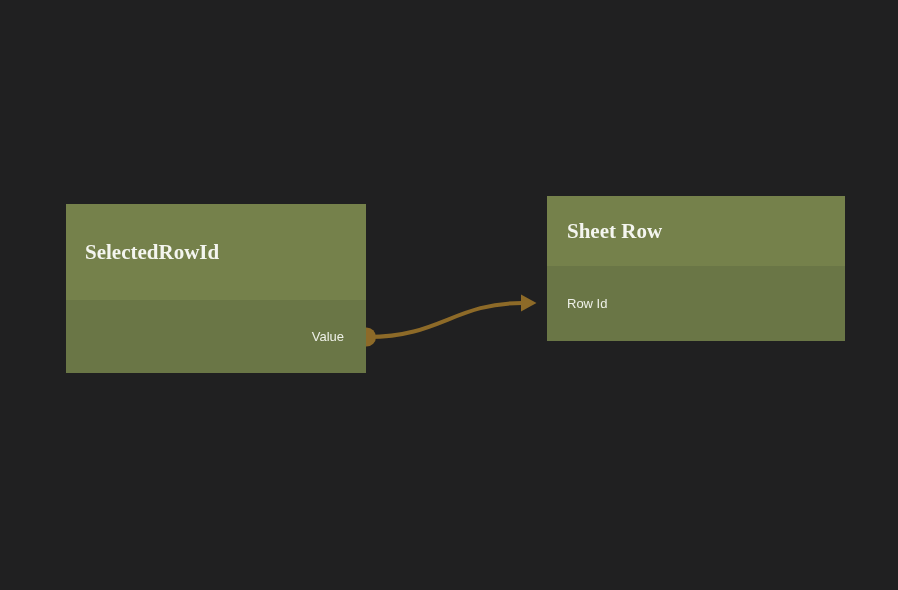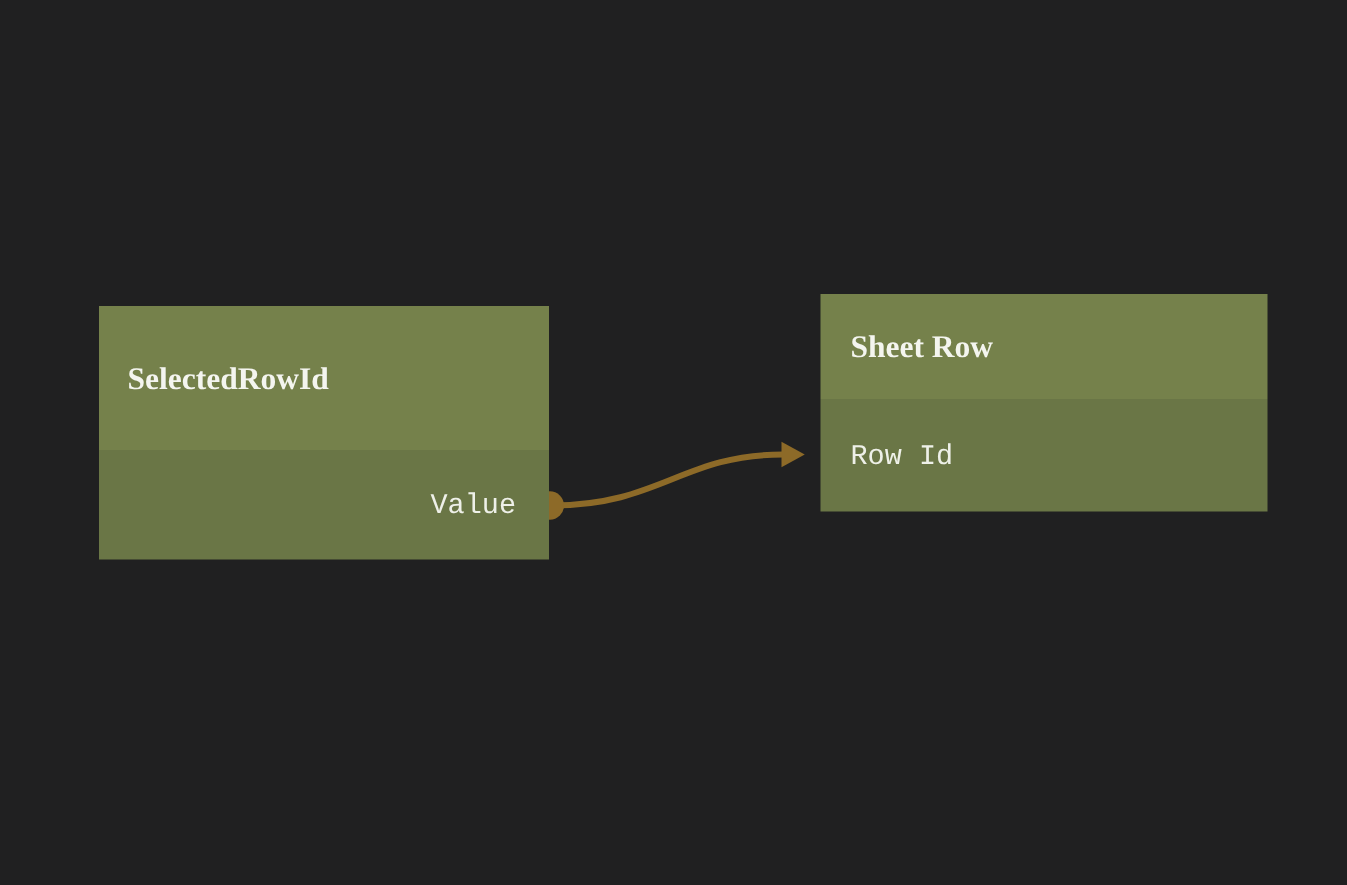--- a/index.html
+++ b/index.html
@@ -83,24 +83,23 @@
   .port-row {
     display: flex;
     align-items: center;
     height: 100%;
     padding: 0 22px 0 20px;
   }
   .port-row.output { justify-content: flex-end; text-align: right; }
   .port-row.input  { justify-content: flex-start; }
   .port-label {
     color: var(--port-label-color);
-    font-size: 19px;
+    font-size: 13px;
     font-weight: 400;
     white-space: nowrap;
-    font-family: Liberation Mono, monospace;
   }
 </style>
 </head>
 <body>
 
 <div class="canvas">
 
   <svg class="wires" viewBox="0 0 898 590" xmlns="http://www.w3.org/2000/svg">
     <path class="wire-path" d="M 368 337 C 440 337 455 303 522 303"></path>
     <polygon class="wire-arrowhead" points="521,294.5 536.5,303 521,311.5"></polygon>

